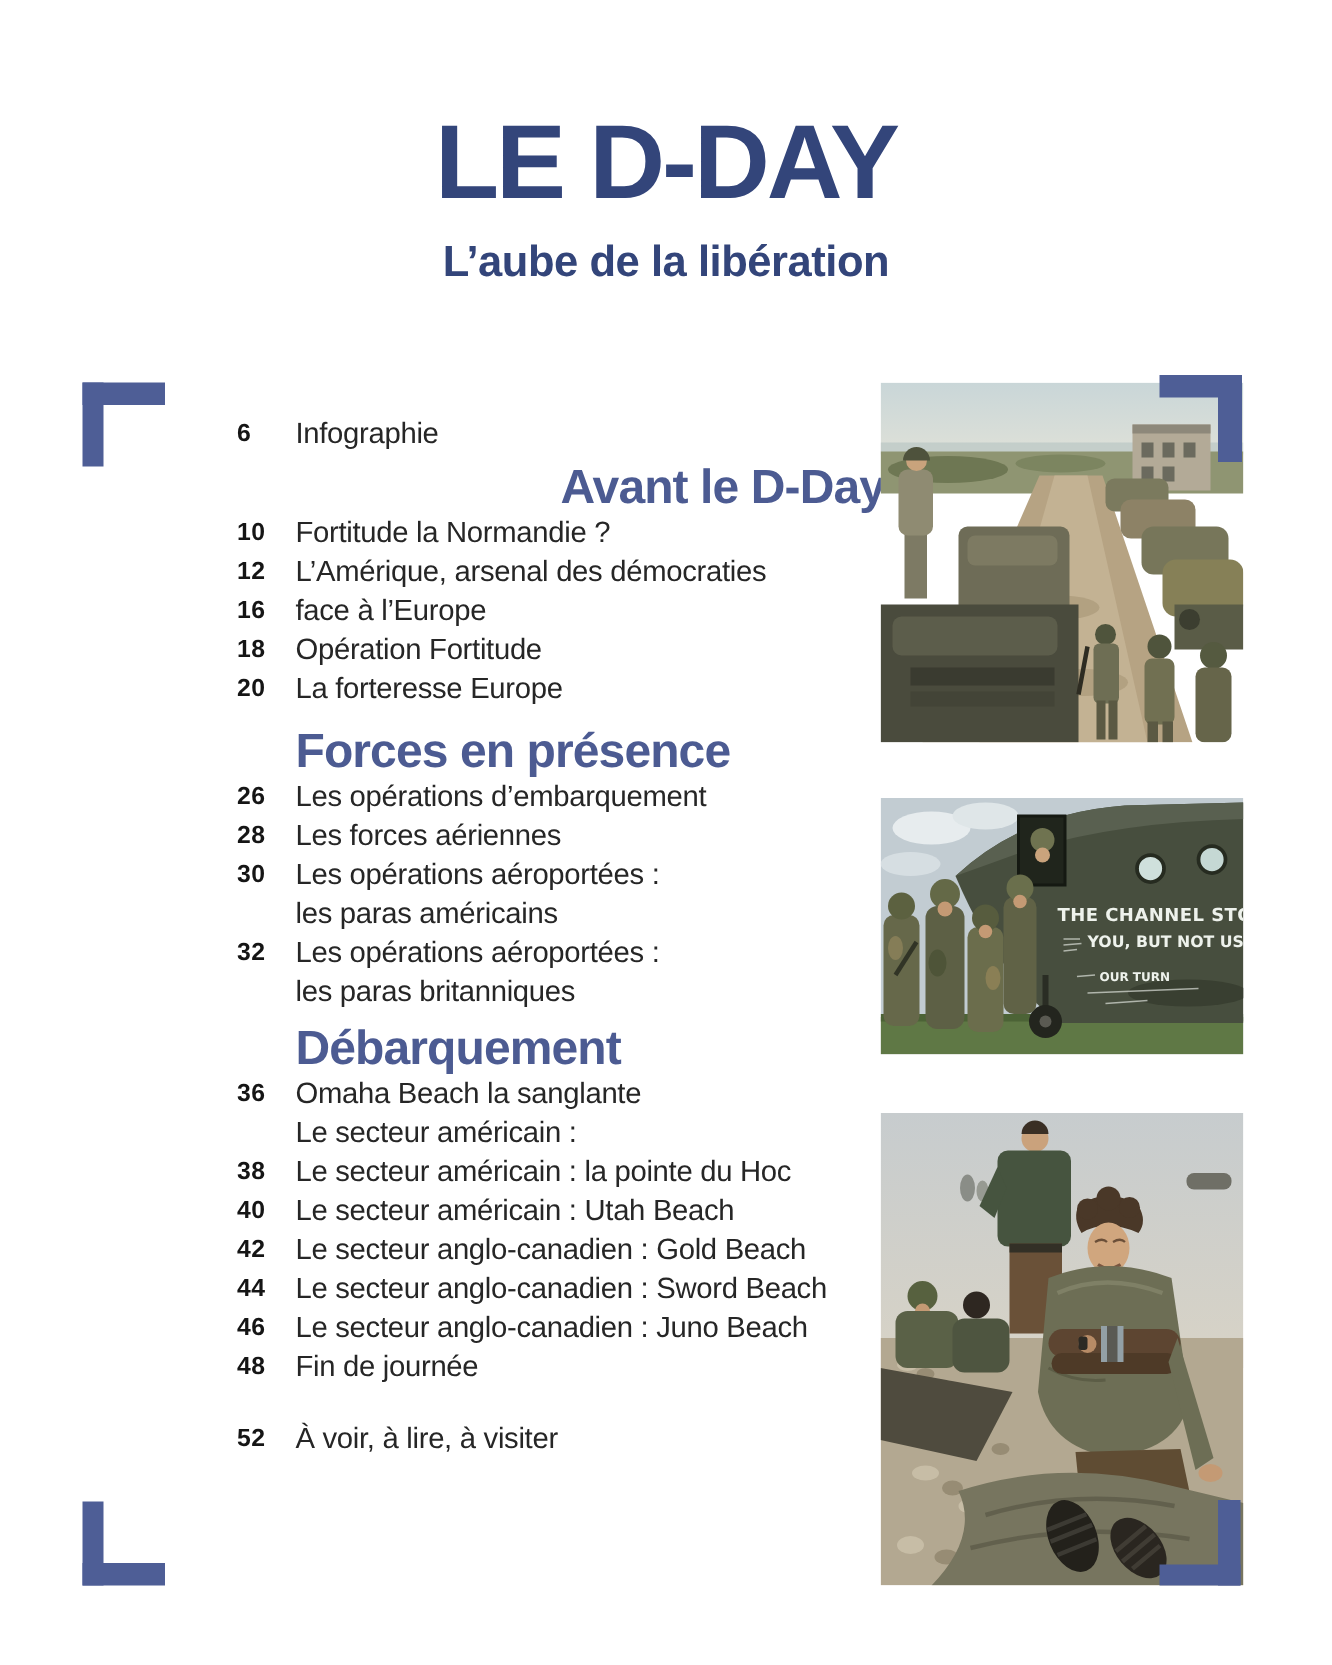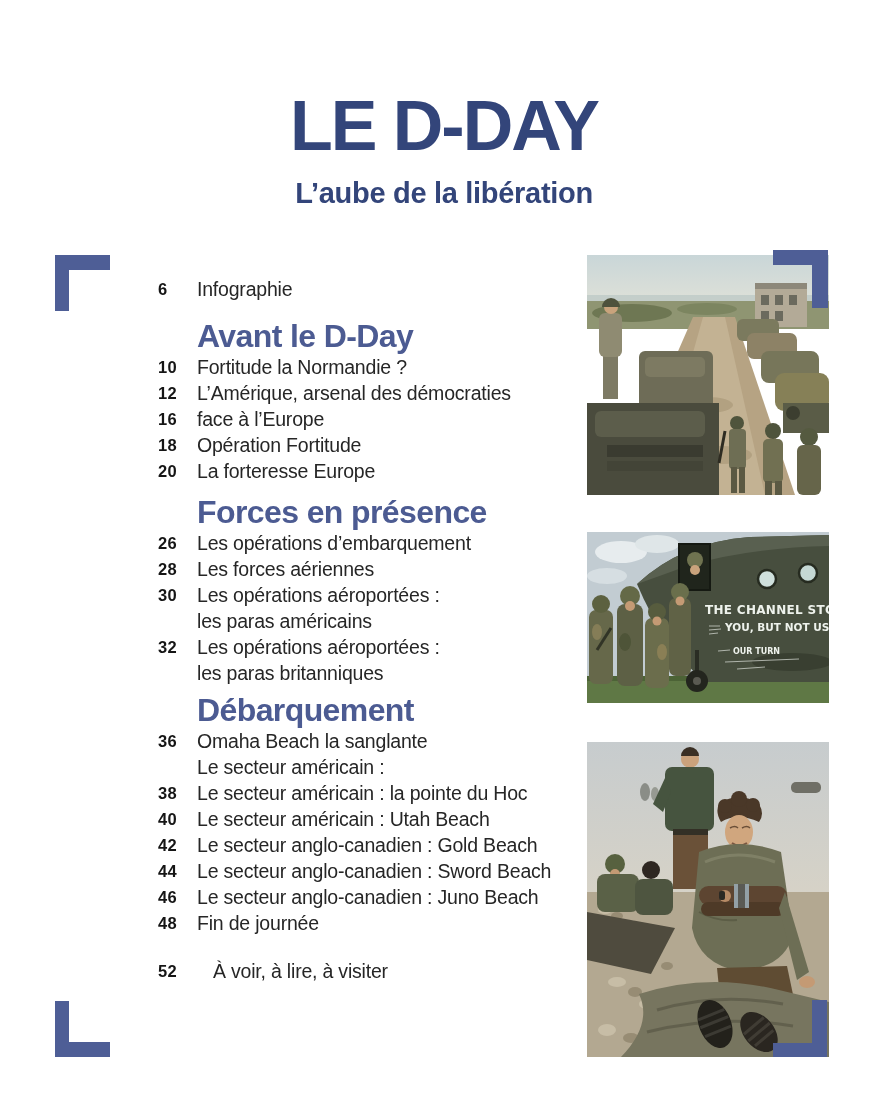--- a/index.html
+++ b/index.html
@@ -1,21 +1,21 @@
 <!DOCTYPE html>
 <html><head>
 <meta charset="utf-8">
 <style>
   html,body{margin:0;padding:0;}
   body{
     width:888px;height:1110px;position:relative;background:#ffffff;
     font-family:"Liberation Sans",sans-serif;overflow:hidden;
   }
   
-  .masthead{position:absolute;top:91px;left:0;width:888px;text-align:center;}
+  .masthead{position:absolute;top:73px;left:0;width:888px;text-align:center;}
   .book-title{
     margin:0;font-size:70px;font-weight:bold;letter-spacing:-2px;
     color:#33457a;line-height:1.0;
   }
   .book-subtitle{
     margin:18px 0 0 0;font-size:29px;font-weight:bold;letter-spacing:-0.3px;
     color:#33457a;line-height:1.0;
   }
   
   .bracket{position:absolute;box-sizing:border-box;z-index:6;}
@@ -32,24 +32,24 @@
   .row{display:grid;grid-template-columns:39px 1fr;}
   .num{
     font-weight:bold;font-size:16.5px;line-height:26px;
     color:#151515;letter-spacing:0.3px;
   }
   .lbl{font-size:19.5px;line-height:26px;color:#262626;letter-spacing:-0.2px;}
   .sec{
     margin:0 0 0 39px;font-size:32px;font-weight:bold;line-height:36px;
     color:#4c5b92;letter-spacing:-0.6px;
   }
-  .sec.s1{margin-top:16px;}
+  .sec.s1{margin-top:4px;text-align:right;}
   .sec.s2{margin-top:10px;}
   .sec.s3{margin-top:6px;}
-  .row.outro{margin-top:22px;gap:16px;}
+  .row.outro{margin-top:22px;}
   
   .photo{position:absolute;overflow:hidden;z-index:2;}
   .photo svg{display:block;}
   .photo1{left:587px;top:255px;width:242px;height:240px;}
   .photo2{left:587px;top:532px;width:242px;height:171px;}
   .photo3{left:587px;top:742px;width:242px;height:315px;}
   .chalk{font-family:"DejaVu Sans",sans-serif;fill:#eef2ec;font-weight:bold;}
 </style>
 </head>
 <body>

